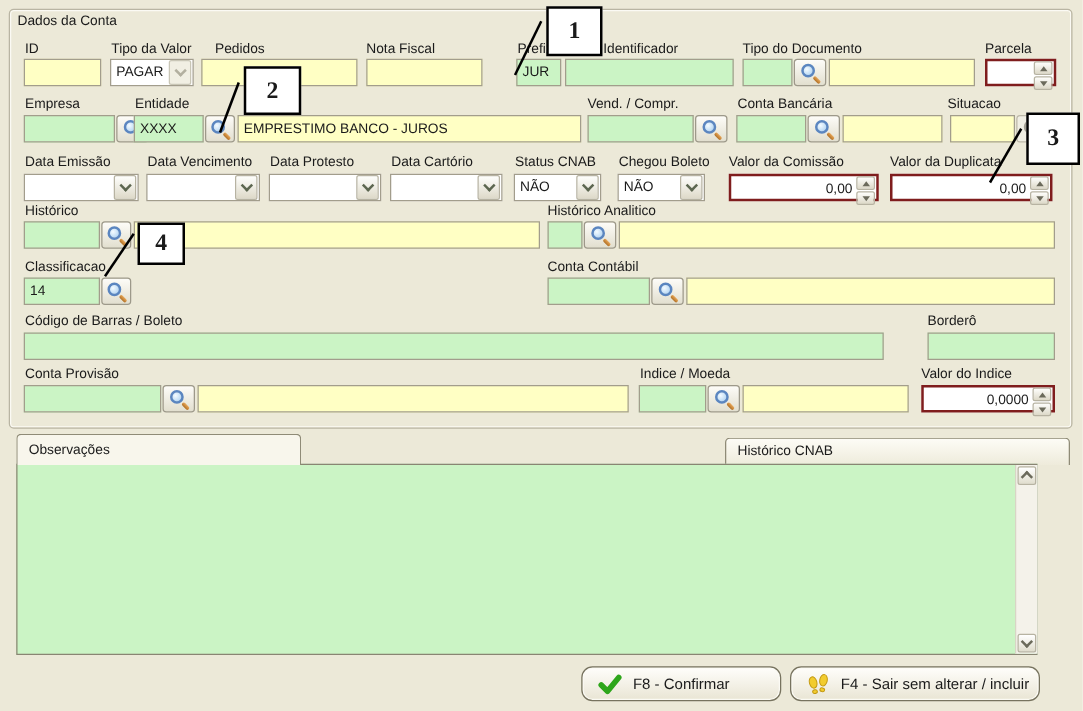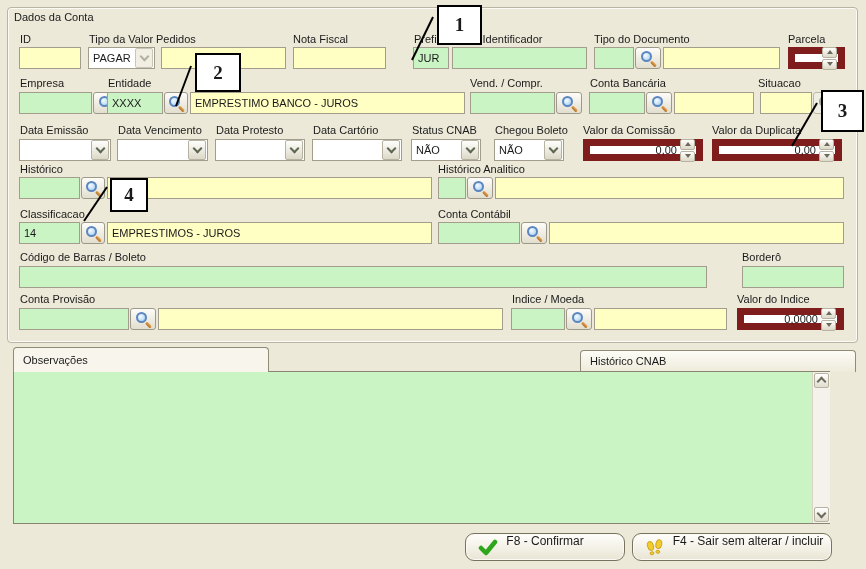--- a/index.html
+++ b/index.html
@@ -24,41 +24,41 @@
   .dis .lens-i::after{background:#b5b2a6}
   .combo{position:absolute;height:22px;box-sizing:border-box;border:1px solid #a29d8c;background:#fff;
     display:flex;}
   .ctxt{flex:1;padding:0 4px;line-height:20px;overflow:hidden;white-space:nowrap}
   .ddbtn{width:16px;height:18px;margin-right:1px;flex:0 0 auto;border:1px solid #b7b3a2;border-radius:2px;
     background:linear-gradient(#fefefc,#ddd9c8);display:flex;align-items:center;justify-content:center;cursor:pointer}
   .ddbtn.dis2{background:#f1efe3;border-color:#c9c6b6}
   .chev{width:5px;height:5px;border-right:2px solid #5c6650;border-bottom:2px solid #5c6650;
     transform:rotate(45deg);margin-top:-3px}
   .dis2 .chev{border-color:#b3b0a0}
-  .spin{position:absolute;height:22px;box-sizing:border-box;border:7px solid #7f1d1d;background:#fff;
-    display:flex;align-items:center}
+  .spin{position:absolute;height:22px;box-sizing:border-box;border:2px solid #7f1d1d;background:#fff;
+    display:flex;align-items:flex-start}
   .stxt{flex:1;text-align:right;padding:0 3px;line-height:20px}
   .spincol{width:15px;flex:0 0 auto;display:flex;flex-direction:column;justify-content:center;gap:1px;margin-right:1px}
   .sb{height:9px;border:1px solid #b7b3a2;border-radius:2px;background:linear-gradient(#fefefc,#ddd9c8);
     display:flex;align-items:center;justify-content:center;cursor:pointer}
   .tri-u{width:0;height:0;border-left:3px solid transparent;border-right:3px solid transparent;border-bottom:4px solid #6b6a5b}
   .tri-d{width:0;height:0;border-left:3px solid transparent;border-right:3px solid transparent;border-top:4px solid #6b6a5b}
   .tab{position:absolute;top:350px;height:22px;box-sizing:border-box;border:1px solid #8f8b77;border-bottom:none;
     border-radius:4px 4px 0 0;background:linear-gradient(#fdfcf6,#eeebdb);line-height:21px;padding:0 9px;cursor:pointer}
   .tab.active{top:347px;height:25px;background:#f8f6ec;line-height:24px;z-index:2}
   .tabpanel{position:absolute;left:13px;top:371px;width:817px;height:153px;box-sizing:border-box;
     border:1px solid #898573;background:var(--green,#cbf4c5)}
   .vscroll{position:absolute;right:1px;top:1px;bottom:1px;width:17px;background:#f4f2ea;border-left:1px solid #d8d5c5}
   .scrollbtn{position:absolute;left:1px;width:15px;height:15px;box-sizing:border-box;border:1px solid #b7b3a2;border-radius:2px;
     background:linear-gradient(#fff,#e0ddcd);display:flex;align-items:center;justify-content:center;cursor:pointer}
   .chev-u{width:5px;height:5px;border-left:2px solid #6b6a5b;border-top:2px solid #6b6a5b;transform:rotate(45deg);margin-top:2px}
   .chev-d{width:5px;height:5px;border-right:2px solid #6b6a5b;border-bottom:2px solid #6b6a5b;transform:rotate(45deg);margin-top:-2px}
   .xbtn{position:absolute;height:28px;box-sizing:border-box;border:1px solid #77735f;border-radius:9px;
     background:linear-gradient(#fffefb,#e9e5d4);box-shadow:inset 0 0 0 1px #fbfaf4;
-    display:flex;align-items:flex-start;justify-content:center;font-size:12px;cursor:pointer}
+    display:flex;align-items:center;justify-content:center;font-size:12px;cursor:pointer}
   .xbtn svg{position:absolute;left:12px;top:4px}
   .callout{position:absolute;box-sizing:border-box;background:#fff;border:2px solid #000;z-index:5;
     display:flex;align-items:center;justify-content:center;font:bold 19px "Liberation Serif",serif}
   .lines{position:absolute;left:0;top:0;z-index:4;pointer-events:none}
 </style>
 </head>
 <body>
 
 <div class="screen">
 
@@ -69,21 +69,21 @@
   <div class="tb y" style="left:19px;top:47px;width:62px"></div>
 
   <span class="lbl" style="left:89px;top:33px">Tipo da Valor</span>
   <div class="combo" style="left:88px;top:47px;width:67px">
     <span class="ctxt">PAGAR</span>
     <span class="ddbtn dis2">
         <i class="chev"></i>
       </span>
   </div>
 
-  <span class="lbl" style="left:156px;top:33px">Pedidos</span>
+  <span class="lbl" style="left:172px;top:33px">Pedidos</span>
   <div class="tb y" style="left:161px;top:47px;width:125px"></div>
 
   <span class="lbl" style="left:293px;top:33px">Nota Fiscal</span>
   <div class="tb y" style="left:293px;top:47px;width:93px"></div>
 
   <span class="lbl" style="left:414px;top:33px">Prefixo</span>
   <div class="tb g" style="left:413px;top:47px;width:36px">JUR</div>
 
   <span class="lbl" style="left:452px;top:33px">Outro Identificador</span>
   <div class="tb g" style="left:452px;top:47px;width:135px"></div>
@@ -221,21 +221,20 @@
   <div class="btn" style="left:467px;top:177px">
       <span class="lens-i"></span>
     </div>
   <div class="tb y" style="left:495px;top:177px;width:349px"></div>
 
   <span class="lbl" style="left:20px;top:208px">Classificacao</span>
   <div class="tb g" style="left:19px;top:222px;width:61px">14</div>
   <div class="btn" style="left:81px;top:222px;width:24px">
       <span class="lens-i"></span>
     </div>
-  <div class="tb y" style="left:107px;top:222px;width:325px">EMPRESTIMOS - JUROS</div>
 
   <span class="lbl" style="left:438px;top:208px">Conta Contábil</span>
   <div class="tb g" style="left:438px;top:222px;width:82px"></div>
   <div class="btn" style="left:521px;top:222px">
       <span class="lens-i"></span>
     </div>
   <div class="tb y" style="left:549px;top:222px;width:295px"></div>
 
   <span class="lbl" style="left:20px;top:251px">Código de Barras / Boleto</span>
   <div class="tb g" style="left:19px;top:266px;width:688px"></div>
@@ -262,21 +261,21 @@
     <span class="spincol">
         <span class="sb">
           <i class="tri-u"></i>
         </span>
         <span class="sb">
           <i class="tri-d"></i>
         </span>
       </span>
   </div>
 
-  <div class="tab active" style="left:13px;width:256px">Observações</div>
+  <div class="tab active" style="left:13px;width:228px">Observações</div>
   <div class="tab" style="left:580px;width:276px">Histórico CNAB</div>
 
   <div class="tabpanel"></div>
   <div class="vscroll" style="left:812px;top:372px;height:151px">
     <span class="scrollbtn" style="top:1px">
         <i class="chev-u"></i>
       </span>
     <span class="scrollbtn" style="bottom:1px">
         <i class="chev-d"></i>
       </span>

